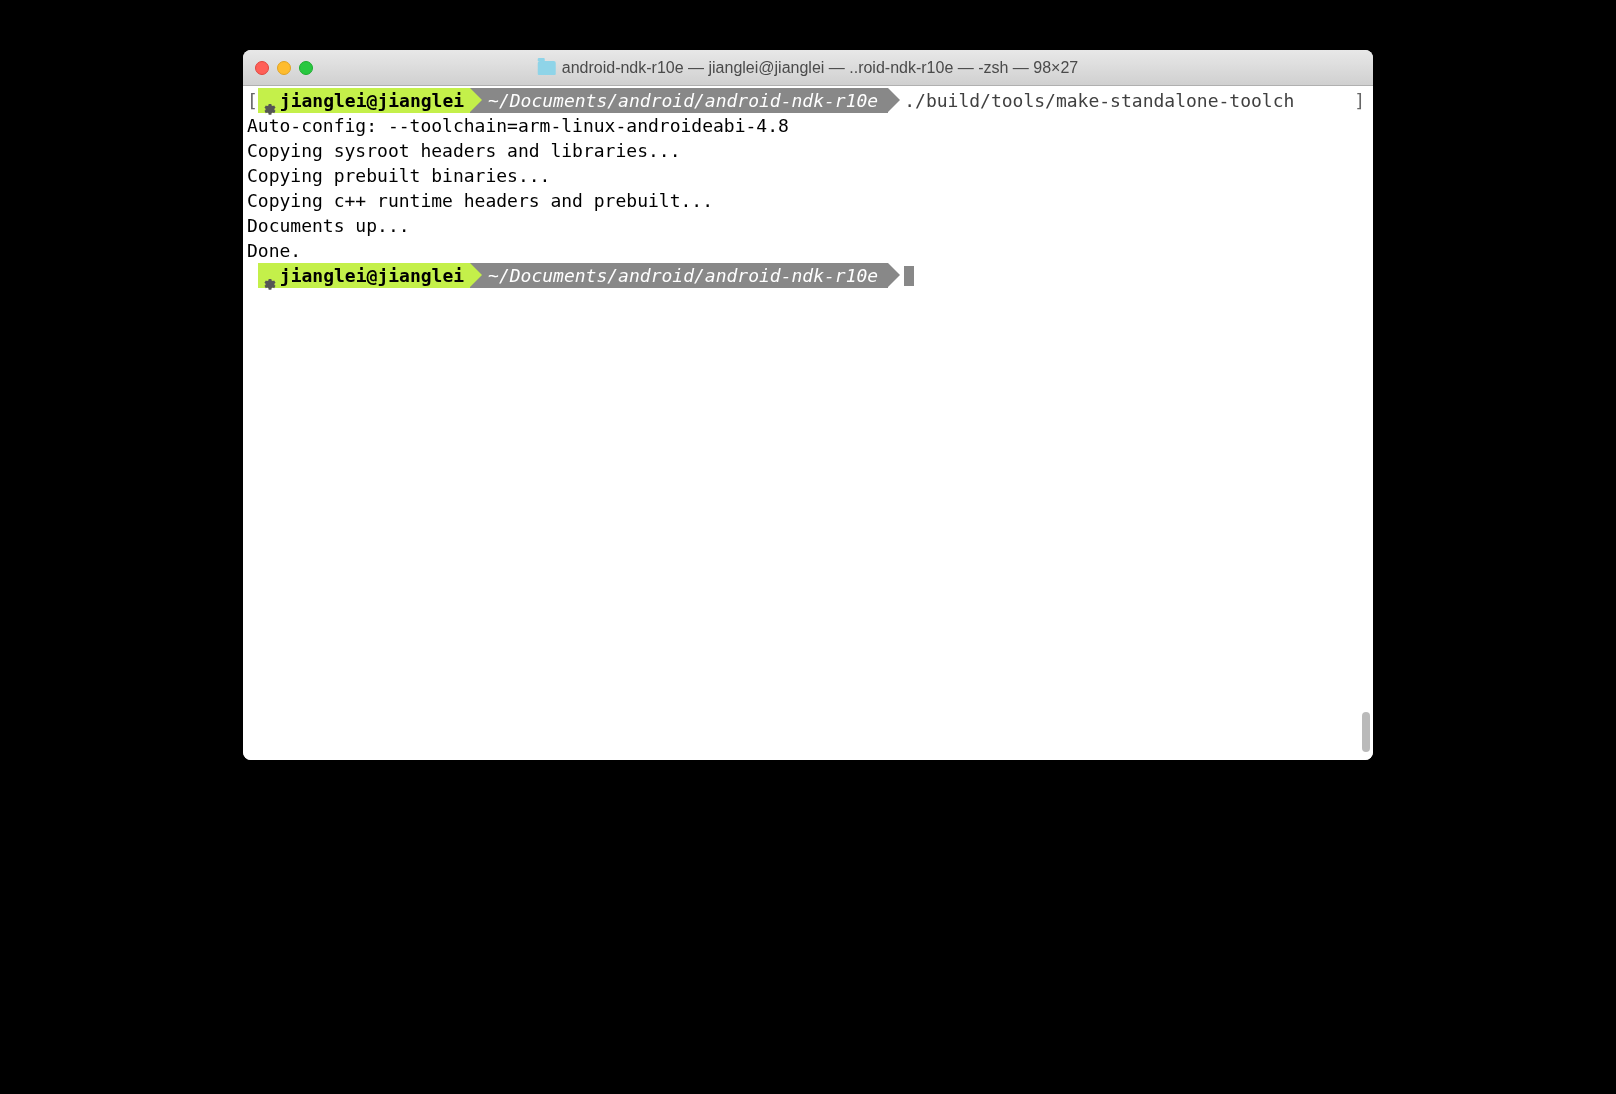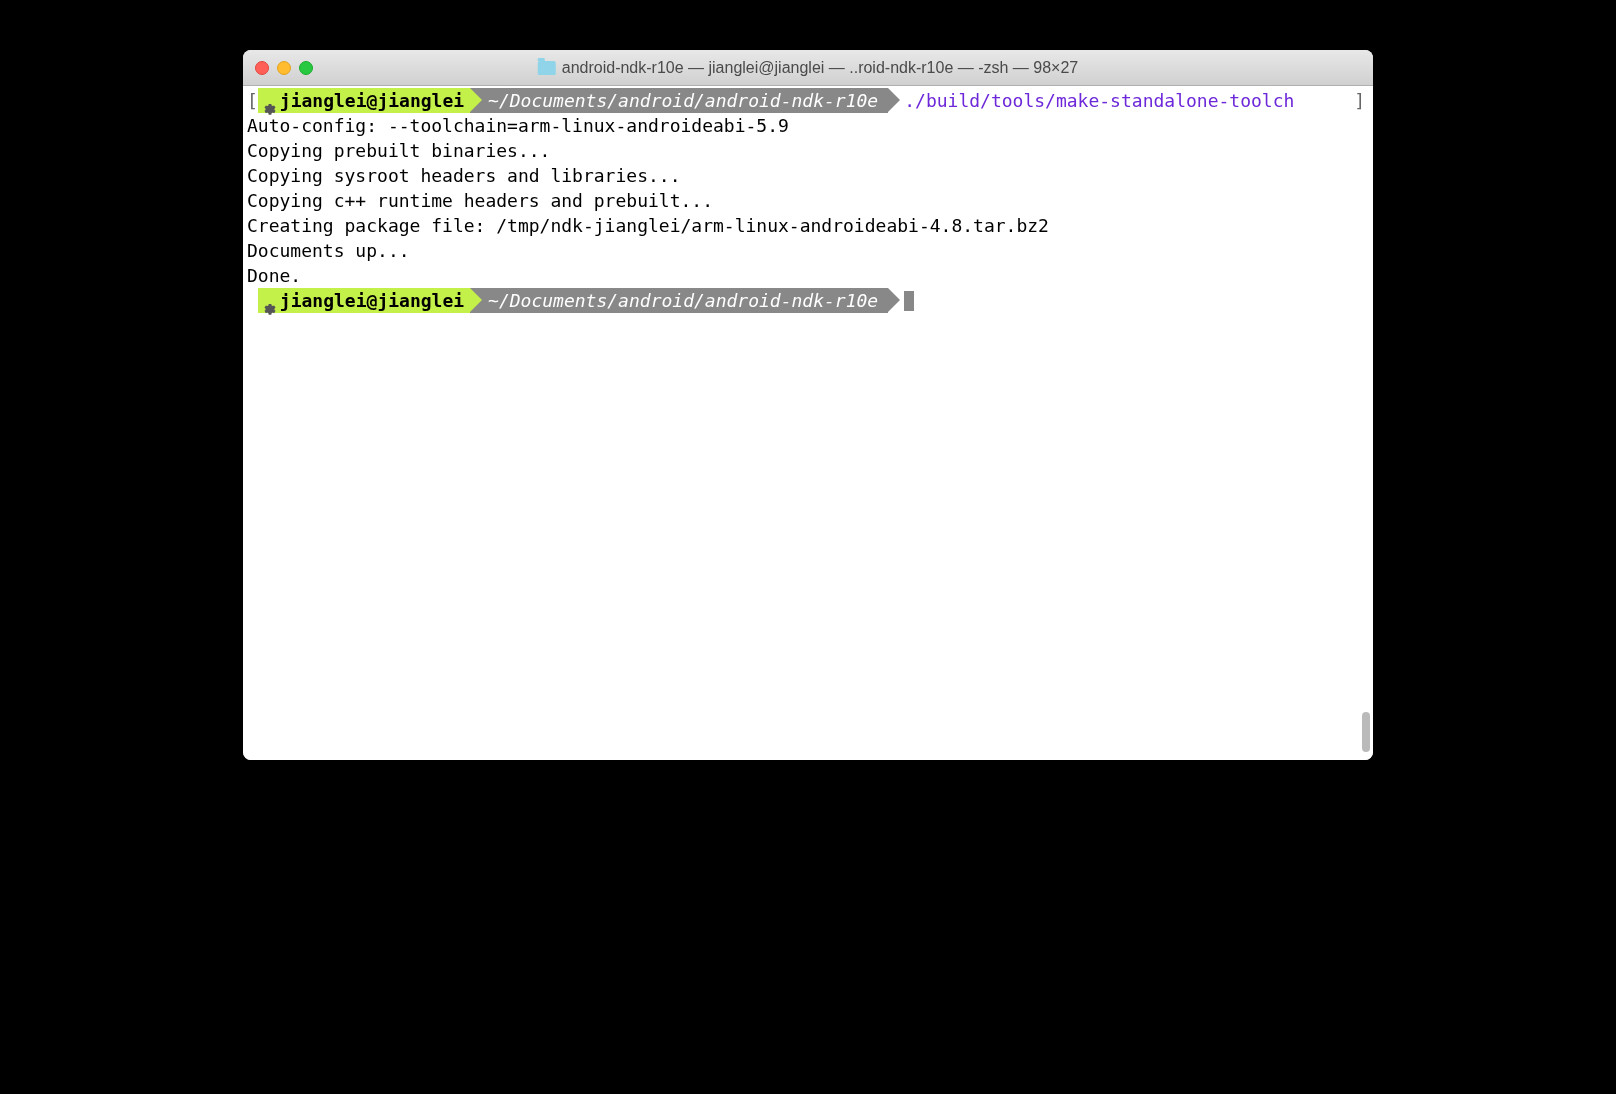--- a/index.html
+++ b/index.html
@@ -126,21 +126,21 @@
     }
     .seg-path::after {
       content: '';
       position: absolute;
       right: -12px;
       top: 0;
       border-top: 12.5px solid transparent;
       border-bottom: 12.5px solid transparent;
       border-left: 12px solid #888;
     }
-    .cmd { color: #6d28d9; margin-left: 16px; }
+    .cmd { color: #404040; margin-left: 16px; }
     .cursor {
       display: inline-block;
       width: 10px;
       height: 20px;
       background: #888;
       margin-left: 16px;
       vertical-align: middle;
     }
     .scrollbar {
       position: absolute;
@@ -190,25 +190,24 @@
               <path fill="#555" d="M12,8A4,4 0 0,1 16,12A4,4 0 0,1 12,16A4,4 0 0,1 8,12A4,4 0 0,1 12,8M12,10A2,2 0 0,0 10,12A2,2 0 0,0 12,14A2,2 0 0,0 14,12A2,2 0 0,0 12,10M10,22L9.6,19.9C8.9,19.6 8.3,19.3 7.7,18.9L5.7,19.7L3.7,16.3L5.4,15C5.3,14.7 5.3,14.3 5.3,14C5.3,13.7 5.3,13.3 5.4,13L3.7,11.7L5.7,8.3L7.7,9.1C8.3,8.7 8.9,8.4 9.6,8.1L10,6H14L14.4,8.1C15.1,8.4 15.7,8.7 16.3,9.1L18.3,8.3L20.3,11.7L18.6,13C18.7,13.3 18.7,13.7 18.7,14C18.7,14.3 18.7,14.7 18.6,15L20.3,16.3L18.3,19.7L16.3,18.9C15.7,19.3 15.1,19.6 14.4,19.9L14,22H10Z"></path>
             </svg>
         </span>
         <span>jianglei@jianglei</span>
       </span>
       <span class="seg-path"><span>~/Documents/android/android-ndk-r10e</span></span>
       <span class="cmd">./build/tools/make-standalone-toolch</span>
       <span class="end-bracket">]</span>
     </div>
 
-    <div class="line">Auto-config: --toolchain=arm-linux-androideabi-5.9</div>
+    <div class="line">Auto-config: --toolchain=arm-linux-androideabi-4.8</div>
+    <div class="line">Copying sysroot headers and libraries...</div>
     <div class="line">Copying prebuilt binaries...</div>
-    <div class="line">Copying sysroot headers and libraries...</div>
     <div class="line">Copying c++ runtime headers and prebuilt...</div>
-    <div class="line">Creating package file: /tmp/ndk-jianglei/arm-linux-androideabi-4.8.tar.bz2</div>
     <div class="line">Documents up...</div>
     <div class="line">Done.</div>
 
     <div class="prompt-row">
       <span class="bracket">&nbsp;</span>
       <span class="seg-user">
         <span class="gear">
           <svg viewBox="0 0 24 24">
               <path fill="#555" d="M12,8A4,4 0 0,1 16,12A4,4 0 0,1 12,16A4,4 0 0,1 8,12A4,4 0 0,1 12,8M12,10A2,2 0 0,0 10,12A2,2 0 0,0 12,14A2,2 0 0,0 14,12A2,2 0 0,0 12,10M10,22L9.6,19.9C8.9,19.6 8.3,19.3 7.7,18.9L5.7,19.7L3.7,16.3L5.4,15C5.3,14.7 5.3,14.3 5.3,14C5.3,13.7 5.3,13.3 5.4,13L3.7,11.7L5.7,8.3L7.7,9.1C8.3,8.7 8.9,8.4 9.6,8.1L10,6H14L14.4,8.1C15.1,8.4 15.7,8.7 16.3,9.1L18.3,8.3L20.3,11.7L18.6,13C18.7,13.3 18.7,13.7 18.7,14C18.7,14.3 18.7,14.7 18.6,15L20.3,16.3L18.3,19.7L16.3,18.9C15.7,19.3 15.1,19.6 14.4,19.9L14,22H10Z"></path>
             </svg>

